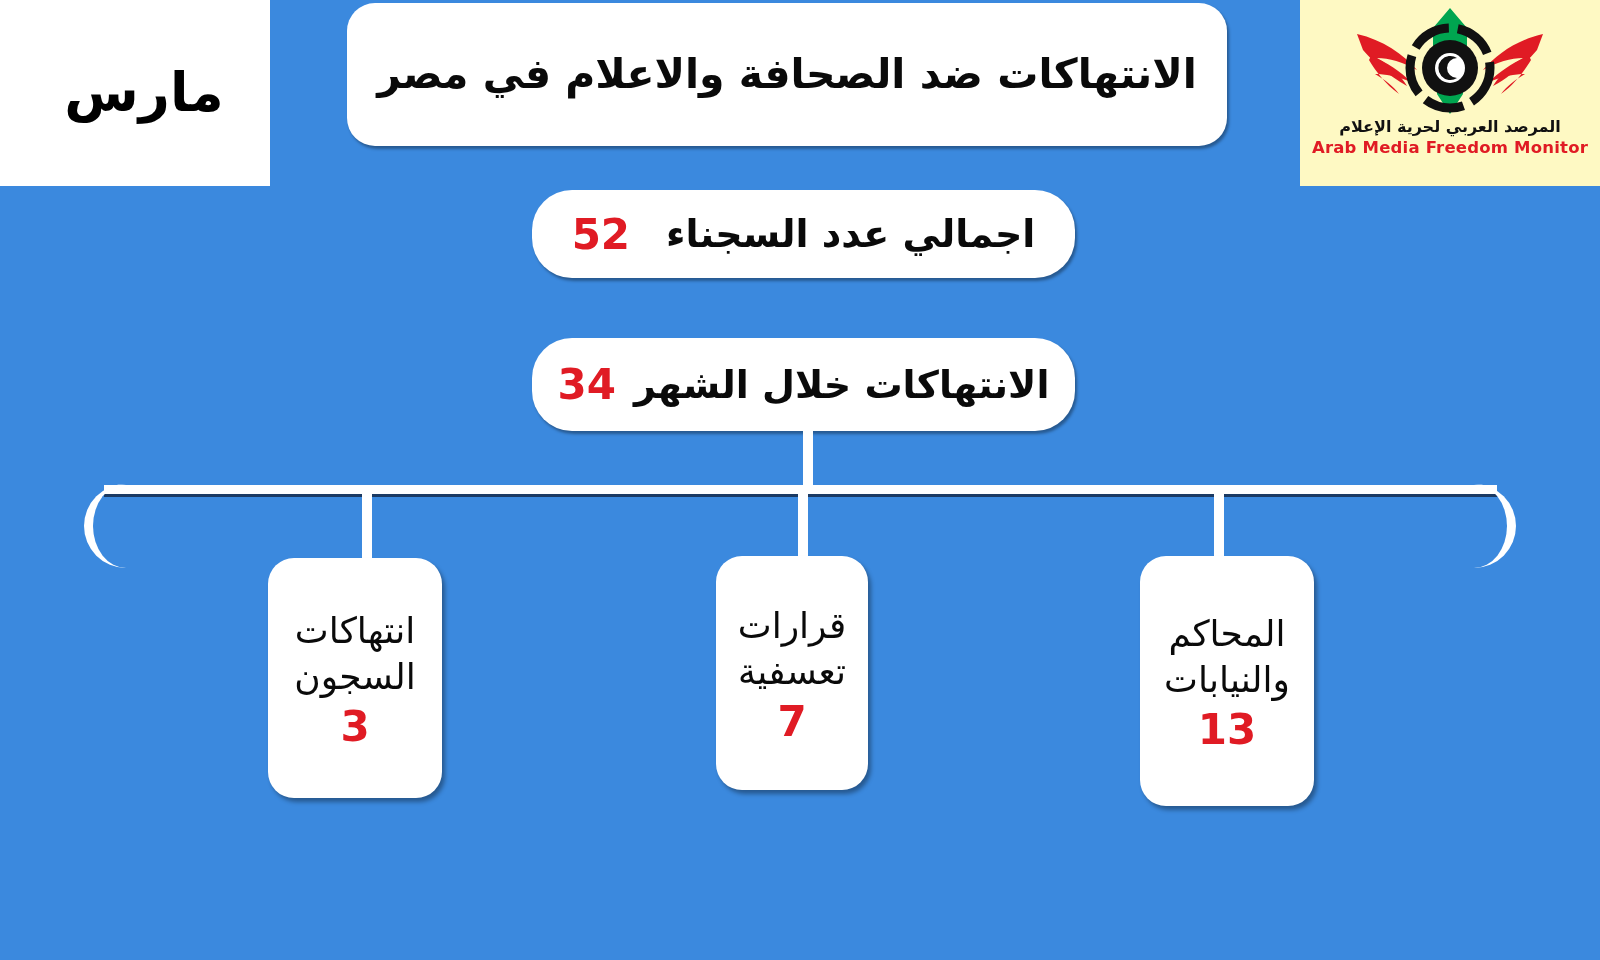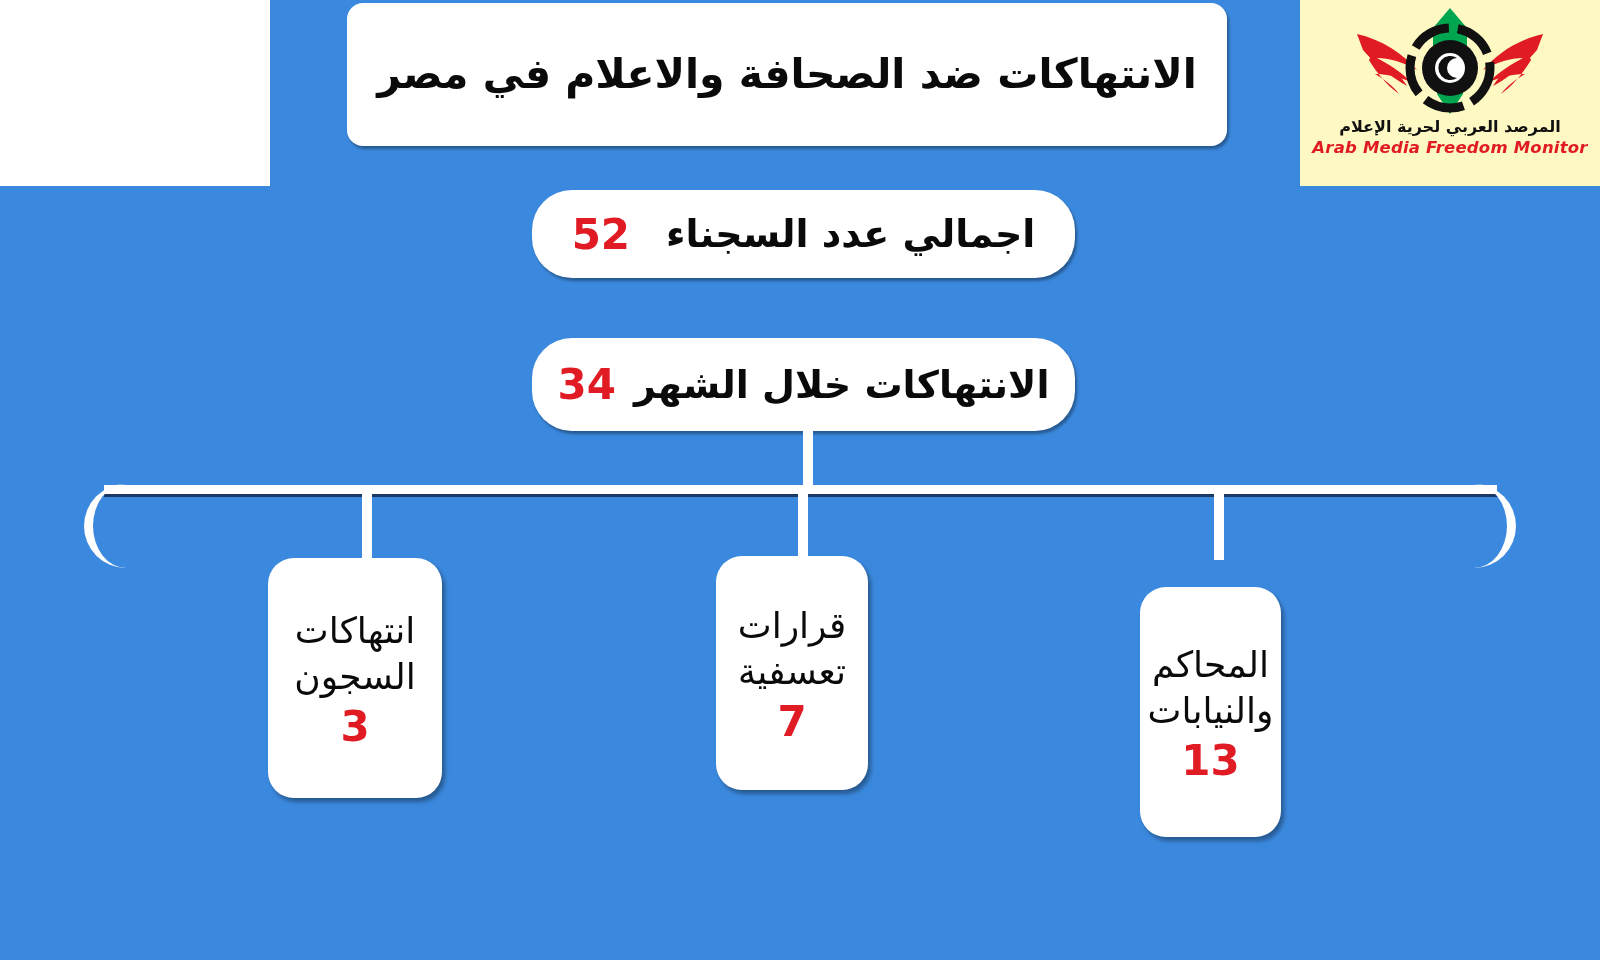--- a/index.html
+++ b/index.html
@@ -51,21 +51,21 @@
     padding-left: 10px;
     margin-top: -4px;
   }
 
   
   .title-card {
     position: absolute;
     left: 347px; top: 3px;
     width: 880px; height: 143px;
     background: #ffffff;
-    border-radius: 16px;
+    border-radius: 28px;
     box-shadow: 2px 3px 3px rgba(0,0,0,0.35);
     display: flex;
     align-items: center;
     justify-content: center;
     padding: 0 22px;
   }
   .title-text {
     direction: rtl;
     text-align: center;
     font-size: 41px;
@@ -96,21 +96,20 @@
     margin-top: 1px;
     white-space: nowrap;
   }
   .logo-en {
     font-size: 16.5px;
     font-weight: bold;
     color: #e01b24;
     margin-top: 2px;
     letter-spacing: 0.2px;
     white-space: nowrap;
-    font-style: italic;
   }
 
   
   .pill {
     position: absolute;
     background: #ffffff;
     border-radius: 40px;
     box-shadow: 2px 3px 3px rgba(0,0,0,0.35);
     display: flex;
     flex-direction: row;
@@ -200,28 +199,29 @@
   .leaf-value {
     font-size: 42px;
     font-weight: bold;
     color: #e01b24;
     margin-top: 6px;
     line-height: 1;
   }
 
   #leaf-prisons { left: 268px;  top: 558px; width: 174px; height: 240px; }
   #leaf-arbitrary { left: 716px; top: 556px; width: 152px; height: 234px; }
-  #leaf-courts  { left: 1140px; top: 556px; width: 141px; height: 250px; margin-top: 31px; }
+  #leaf-courts  { left: 1140px; top: 556px; width: 174px; height: 250px; }
 </style>
 </head>
 <body>
 
 <div id="canvas">
 
   <div class="date-plaque">
+    <div class="date-month">مارس</div>
   </div>
 
   <div class="title-card">
     <div class="title-text">الانتهاكات ضد الصحافة والاعلام في مصر</div>
   </div>
 
   <div class="logo-block">
     <svg class="logo-mark" viewBox="0 0 210 110">
 
       <path d="M12 28 C38 34 58 48 72 64 C58 56 44 52 32 52 C46 60 56 70 62 80 C44 70 28 56 18 44 Z" fill="#e01b24"></path>

